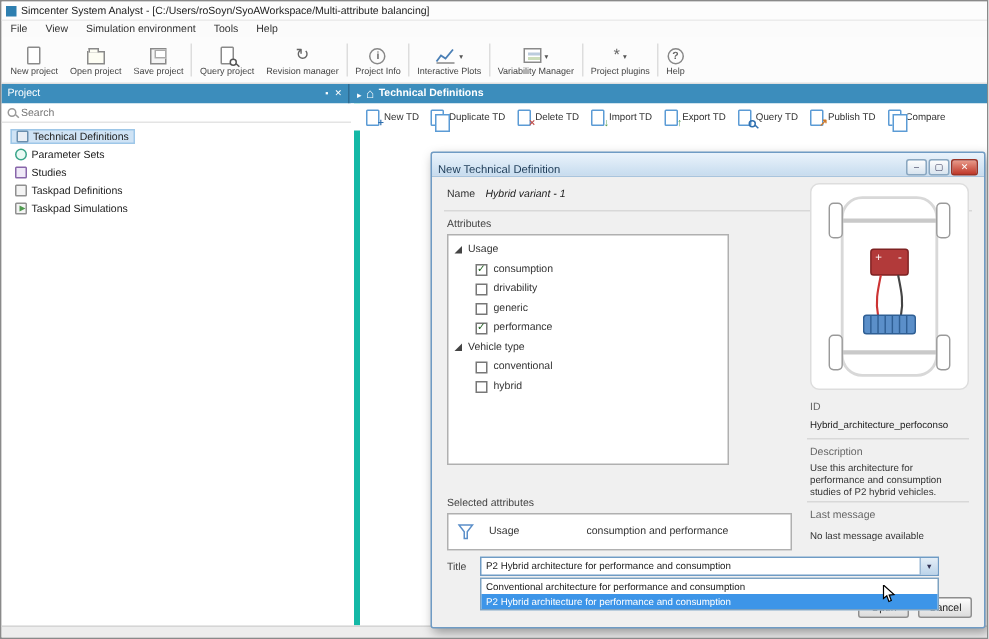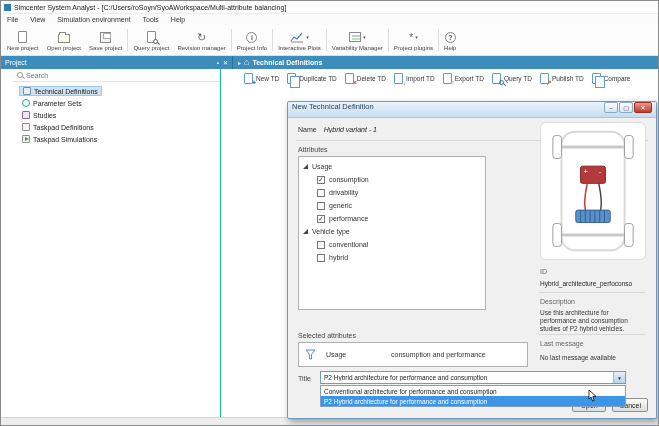--- a/index.html
+++ b/index.html
@@ -38,21 +38,21 @@
   .bluebar { position:absolute; top:55px; left:0; right:0; height:13px; background:#3c8dbc; display:flex; font-size:7px; color:#fff; }
   .panel-header { width:232px; display:flex; align-items:center; padding:0 4px; border-right:1px solid #2e6d94; }
   .ph-title { flex:1; }
   .ph-icon { margin-left:4px; font-size:6px; line-height:1; cursor:default; }
   .tabbar { flex:1; display:flex; align-items:center; padding-left:5px; gap:3px; }
   .tab-arrow { font-size:6px; }
   .tab-home { font-size:9px; line-height:1; }
   .tab-label { font-weight:bold; }
 
   
-  .sidebar { position:absolute; top:68px; left:12px; width:208px; bottom:8px; background:#fff; border-right:1px solid #14b8a6; }
+  .sidebar { position:absolute; top:68px; left:0; width:239px; bottom:8px; background:#fff; border-right:4px solid #14b8a6; }
   .search-row { height:13px; display:flex; align-items:center; gap:3px; padding:0 4px; border-bottom:1px solid #e4e4e4; }
   .mag { width:6px; height:6px; border:1px solid #999; border-radius:50%; position:relative; flex:none; }
   .mag::after { content:""; position:absolute; width:3px; height:1px; background:#999; right:-3px; bottom:-1px; transform:rotate(45deg); }
   .search-input { border:none; outline:none; font-size:7px; color:#555; width:180px; font-family:"Liberation Sans", sans-serif; background:transparent; }
   .tree { padding-top:3px; font-size:7px; color:#222; }
   .tree-item { height:12px; display:flex; align-items:center; padding-left:6px; }
   .sel-wrap { display:flex; align-items:center; gap:3px; padding:0 3px; }
   .tree-item.selected .sel-wrap { background:#cfe3f5; border:1px solid #9ec7e8; }
   .ti-icon { width:8px; height:8px; flex:none; border-radius:1px; }
   .ti-td { background:#e8eef5; border:1px solid #6b8fae; }
@@ -73,21 +73,21 @@
   .ovl.down::after { content:"\2193"; color:#4e9a4e; }
   .ovl.up::after { content:"\2191"; color:#4e9a4e; }
   .ovl.pub::after { content:"\2197"; color:#d07a2a; }
   .ovl.magq { width:5px; height:5px; border:1px solid #2f6fae; border-radius:50%; right:-4px; bottom:-2px; }
   .ovl.magq::after { content:""; position:absolute; width:3px; height:1px; background:#2f6fae; right:-3px; bottom:-1px; transform:rotate(45deg); }
 
   .statusbar { position:absolute; left:0; right:0; bottom:0; height:8px; background:#ededed; border-top:1px solid #d5d5d5; }
 
   
   .dialog { position:absolute; left:286px; top:100px; width:370px; height:318px; background:#f0f0f0; border:1px solid #6f9bc4; border-radius:2px; box-shadow:2px 3px 7px rgba(0,0,0,.35); }
-  .dlg-titlebar { height:16px; background:linear-gradient(#eaf3fb,#c7dcef); display:flex; align-items:flex-start; padding:0 4px; font-size:7.5px; color:#1d3b57; border-bottom:1px solid #a8c4dd; border-radius:2px 2px 0 0; }
+  .dlg-titlebar { height:16px; background:linear-gradient(#eaf3fb,#c7dcef); display:flex; align-items:flex-end; padding:0 4px; font-size:7.5px; color:#1d3b57; border-bottom:1px solid #a8c4dd; border-radius:2px 2px 0 0; }
   .dlg-title { flex:1; }
   .dlg-btns { display:flex; gap:1px; }
   .dlg-btn { width:14px; height:11px; font-size:6px; display:flex; align-items:center; justify-content:center; border:1px solid #8aa7c0; border-radius:2px; background:linear-gradient(#fdfdfd,#d8e4ef); color:#335; line-height:1; }
   .dlg-btn.close { background:linear-gradient(#e89a8a,#c0392b); color:#fff; border-color:#9a3326; width:18px; }
   .dlg-body { position:absolute; top:16px; left:0; right:0; bottom:0; font-size:7px; color:#333; }
 
   .name-row { position:absolute; top:8px; left:10px; display:flex; align-items:center; gap:7px; }
   .name-input { border:none; background:transparent; font-size:7px; color:#222; width:130px; outline:none; font-family:"Liberation Sans", sans-serif;font-style:italic; }
   .rule { position:absolute; height:1px; background:#d8d8d8; }
   .r1 { top:22px; left:8px; right:8px; }

